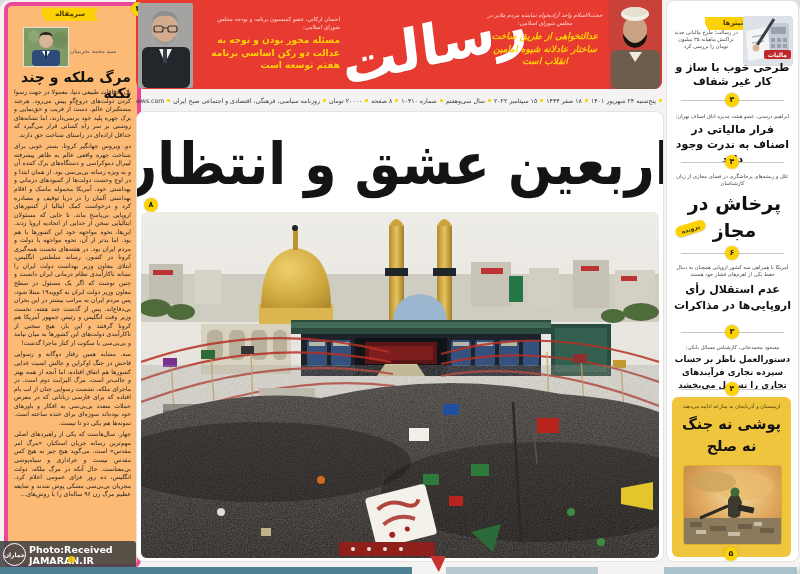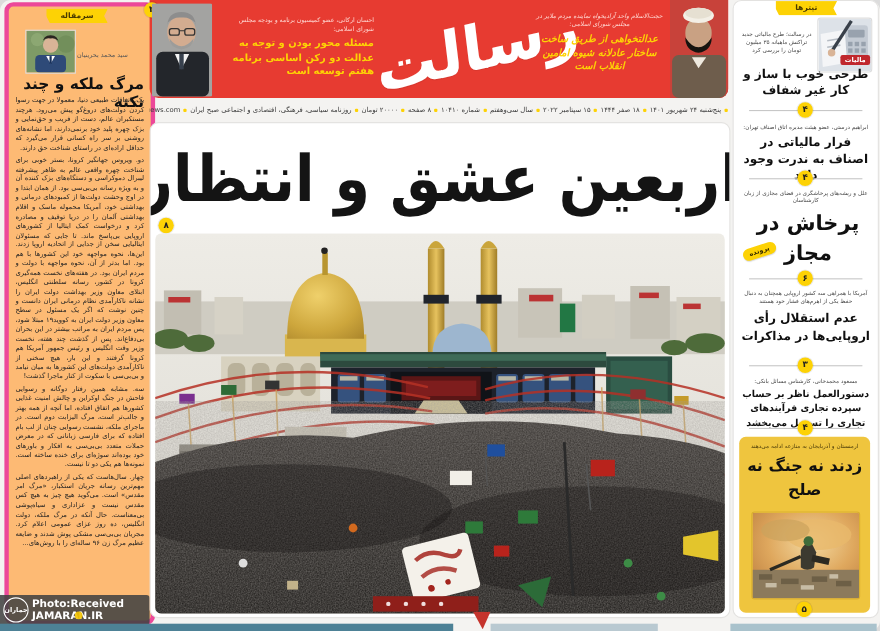--- a/index.html
+++ b/index.html
@@ -60,21 +60,21 @@
     border:1px solid #e4e3e1;border-radius:8px;overflow:hidden;}
   .main-headline{left:8px;right:8px;top:6px;height:92px;display:flex;align-items:center;
     justify-content:center;font-size:52px;font-weight:bold;color:#141414;
     transform:scaleY(1.12);white-space:nowrap;letter-spacing:-1px;}
   .main-badge{left:7px;top:86px;}
   .main-photo{left:4px;top:100px;width:518px;height:346px;border-radius:6px;overflow:hidden;}
 
   
   .sidebar{left:666px;top:0;width:131px;height:560px;background:#fff;
     border:1px solid #e3e2e0;border-radius:8px;overflow:hidden;}
-  .sb-tag{left:38px;top:0;width:56px;clip-path:polygon(0 0,100% 0,94% 50%,100% 100%,6% 100%,0 50%);}
+  .sb-tag{left:38px;top:16px;width:56px;clip-path:polygon(0 0,100% 0,94% 50%,100% 100%,6% 100%,0 50%);}
   .kicker{font-size:5.2px;line-height:7px;color:#4a4a4a;text-align:center;}
   .sb-h{font-weight:bold;color:#101010;text-align:center;}
   .sep{left:14px;width:103px;height:1px;background:#c7c7c7;}
   .sep-badge{top:-7px;left:44px;}
   .thumb{right:5px;top:15px;width:48px;height:48px;border-radius:3px;overflow:hidden;border:1px solid #ddd;}
   .thumb-cap{right:7px;top:49px;background:#c0272d;color:#fff;font-size:6px;font-weight:bold;
     padding:1px 4px;border-radius:2px;}
   .badge-pill{background:#fdd205;color:#3a2e00;font-size:6px;font-weight:bold;border-radius:8px;
     padding:2px 6px;transform:rotate(-18deg);box-shadow:0 1px 1px rgba(0,0,0,.15);}
   .ybox{left:5px;top:396px;width:119px;height:160px;background:#efc53e;border-radius:6px;}
@@ -426,21 +426,21 @@
     </div>
 
     <div class="abs kicker" style="left:4px;right:4px;top:343px">مسعود محمدخانی، کارشناس مسائل بانکی:</div>
     <div class="abs sb-h" style="left:4px;right:4px;top:352px;font-size:8.6px;line-height:13px">دستورالعمل ناظر بر حساب سپرده تجاری فرآیندهای تجاری را تسهیل می‌بخشد</div>
     <div class="abs sep" style="top:388px">
       <div class="abs badge sep-badge">۴</div>
     </div>
 
     <div class="abs ybox">
       <div class="abs kicker" style="left:4px;right:4px;top:6px">ارمنستان و آذربایجان به منازعه ادامه می‌دهند</div>
-      <div class="abs sb-h" style="left:4px;right:4px;top:16px;font-size:14.5px;line-height:22px">زدند نه جنگ نه صلح</div>
+      <div class="abs sb-h" style="left:4px;right:4px;top:16px;font-size:14.5px;line-height:22px">پوشی نه جنگ نه صلح</div>
       <div class="abs warphoto">
         <svg width="97" height="78" viewBox="0 0 97 78">
           <defs>
             <radialGradient id="blast" cx=".55" cy=".35" r=".8">
               <stop offset="0" stop-color="#f3d9a0"></stop>
                 <stop offset=".5" stop-color="#dfa85e"></stop>
                 <stop offset="1" stop-color="#b97a3c"></stop>
             </radialGradient>
           </defs>
           <rect width="97" height="78" fill="url(#blast)"></rect>

